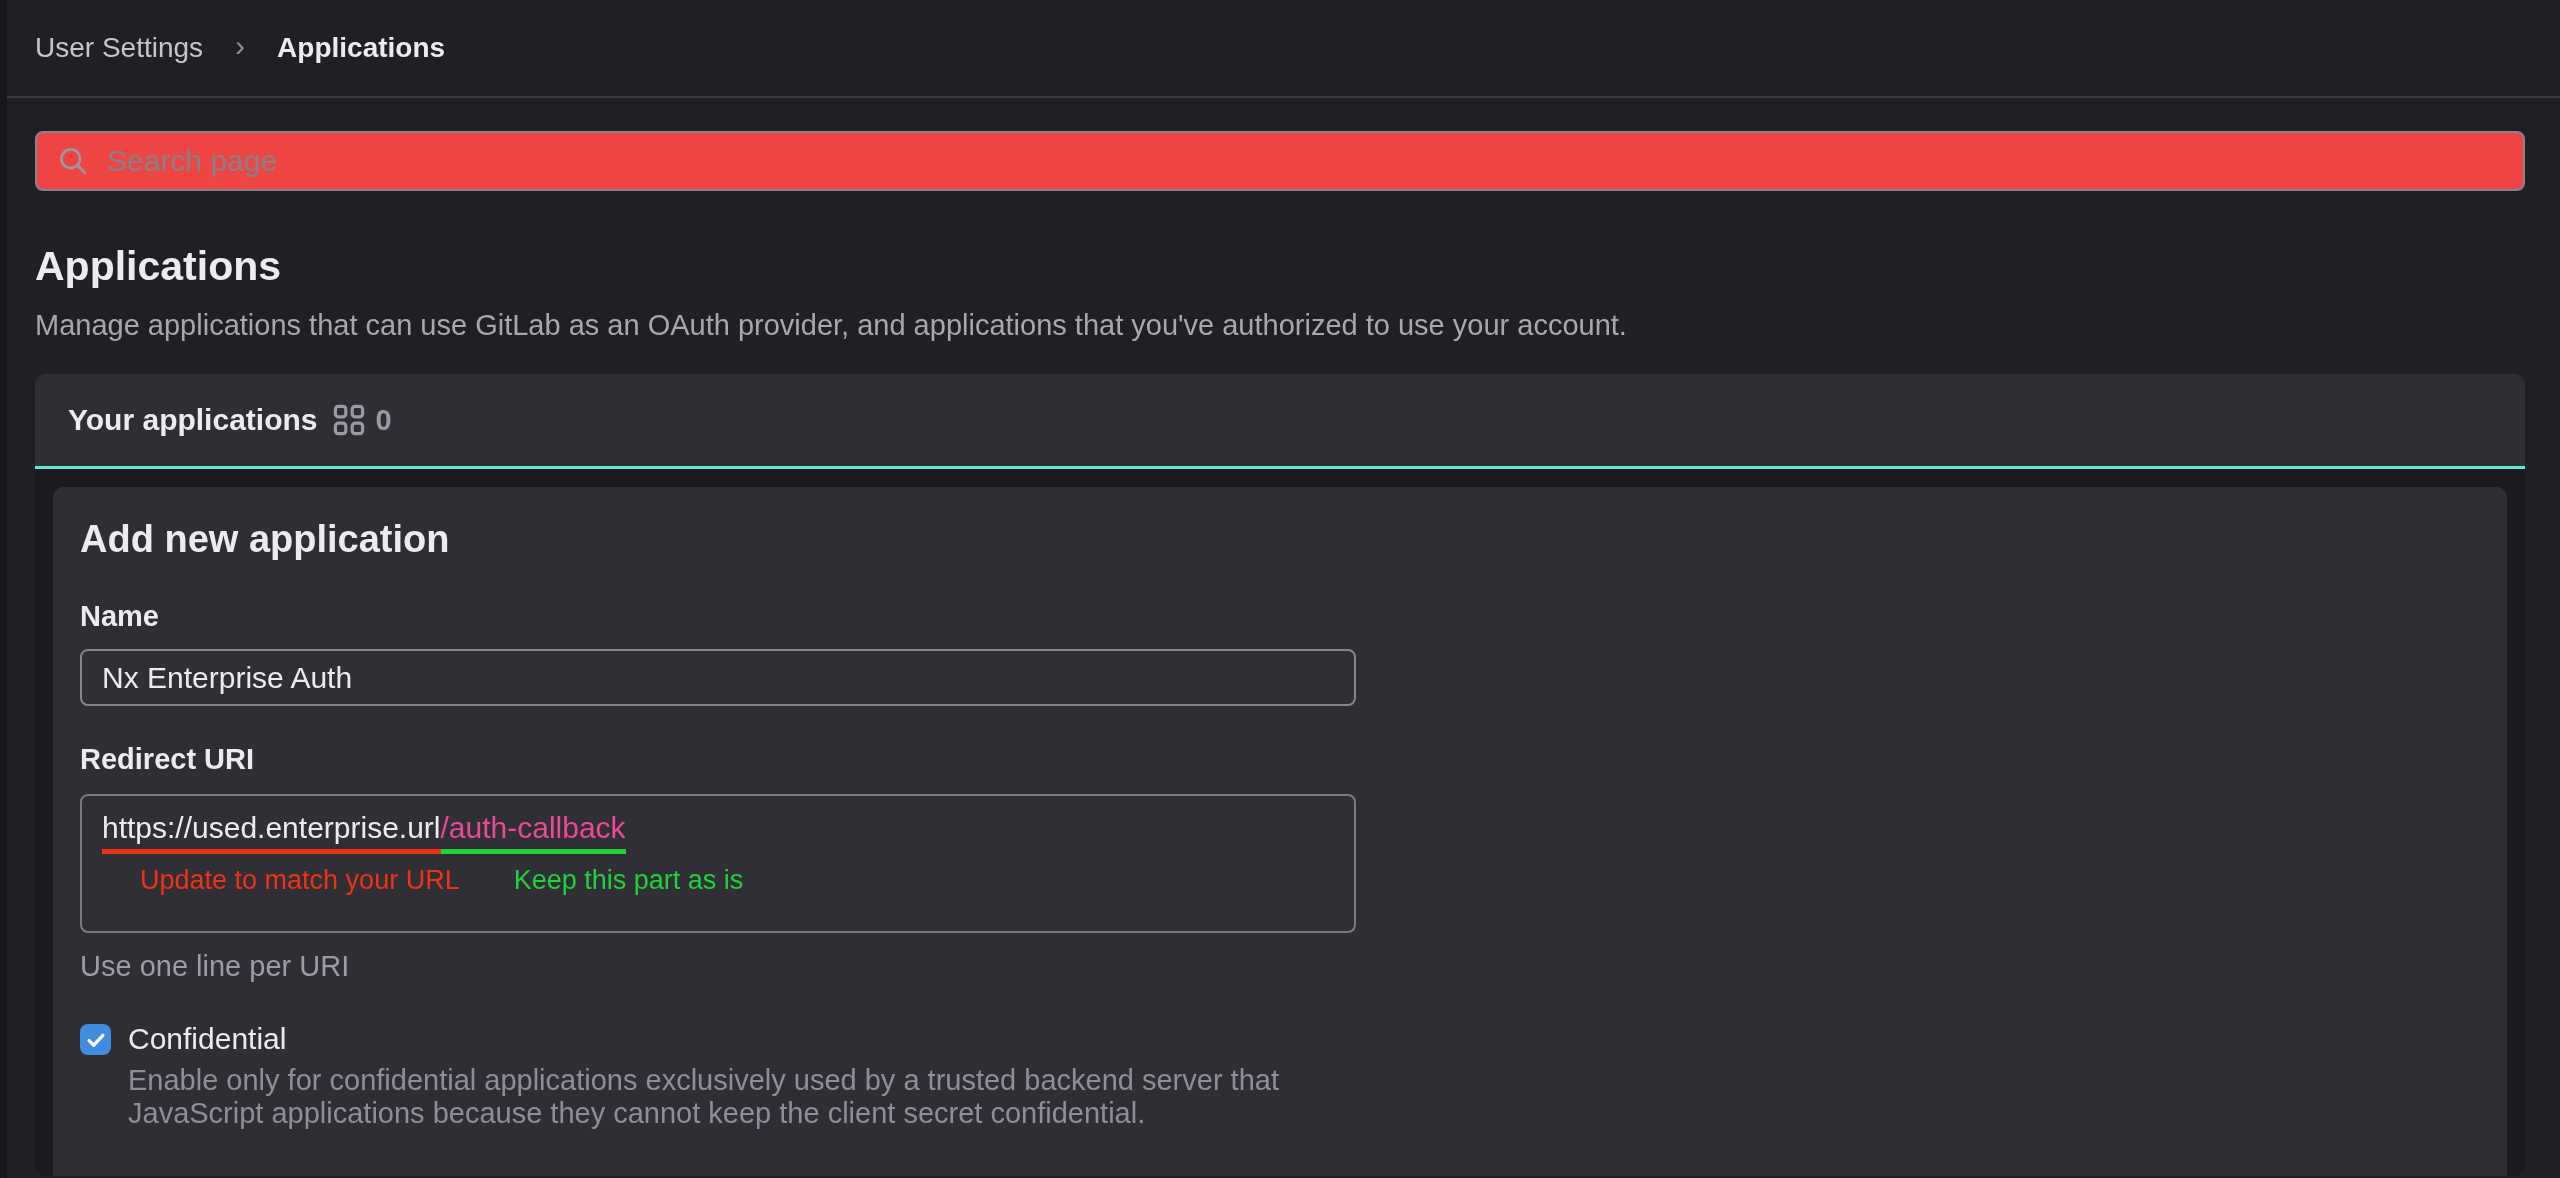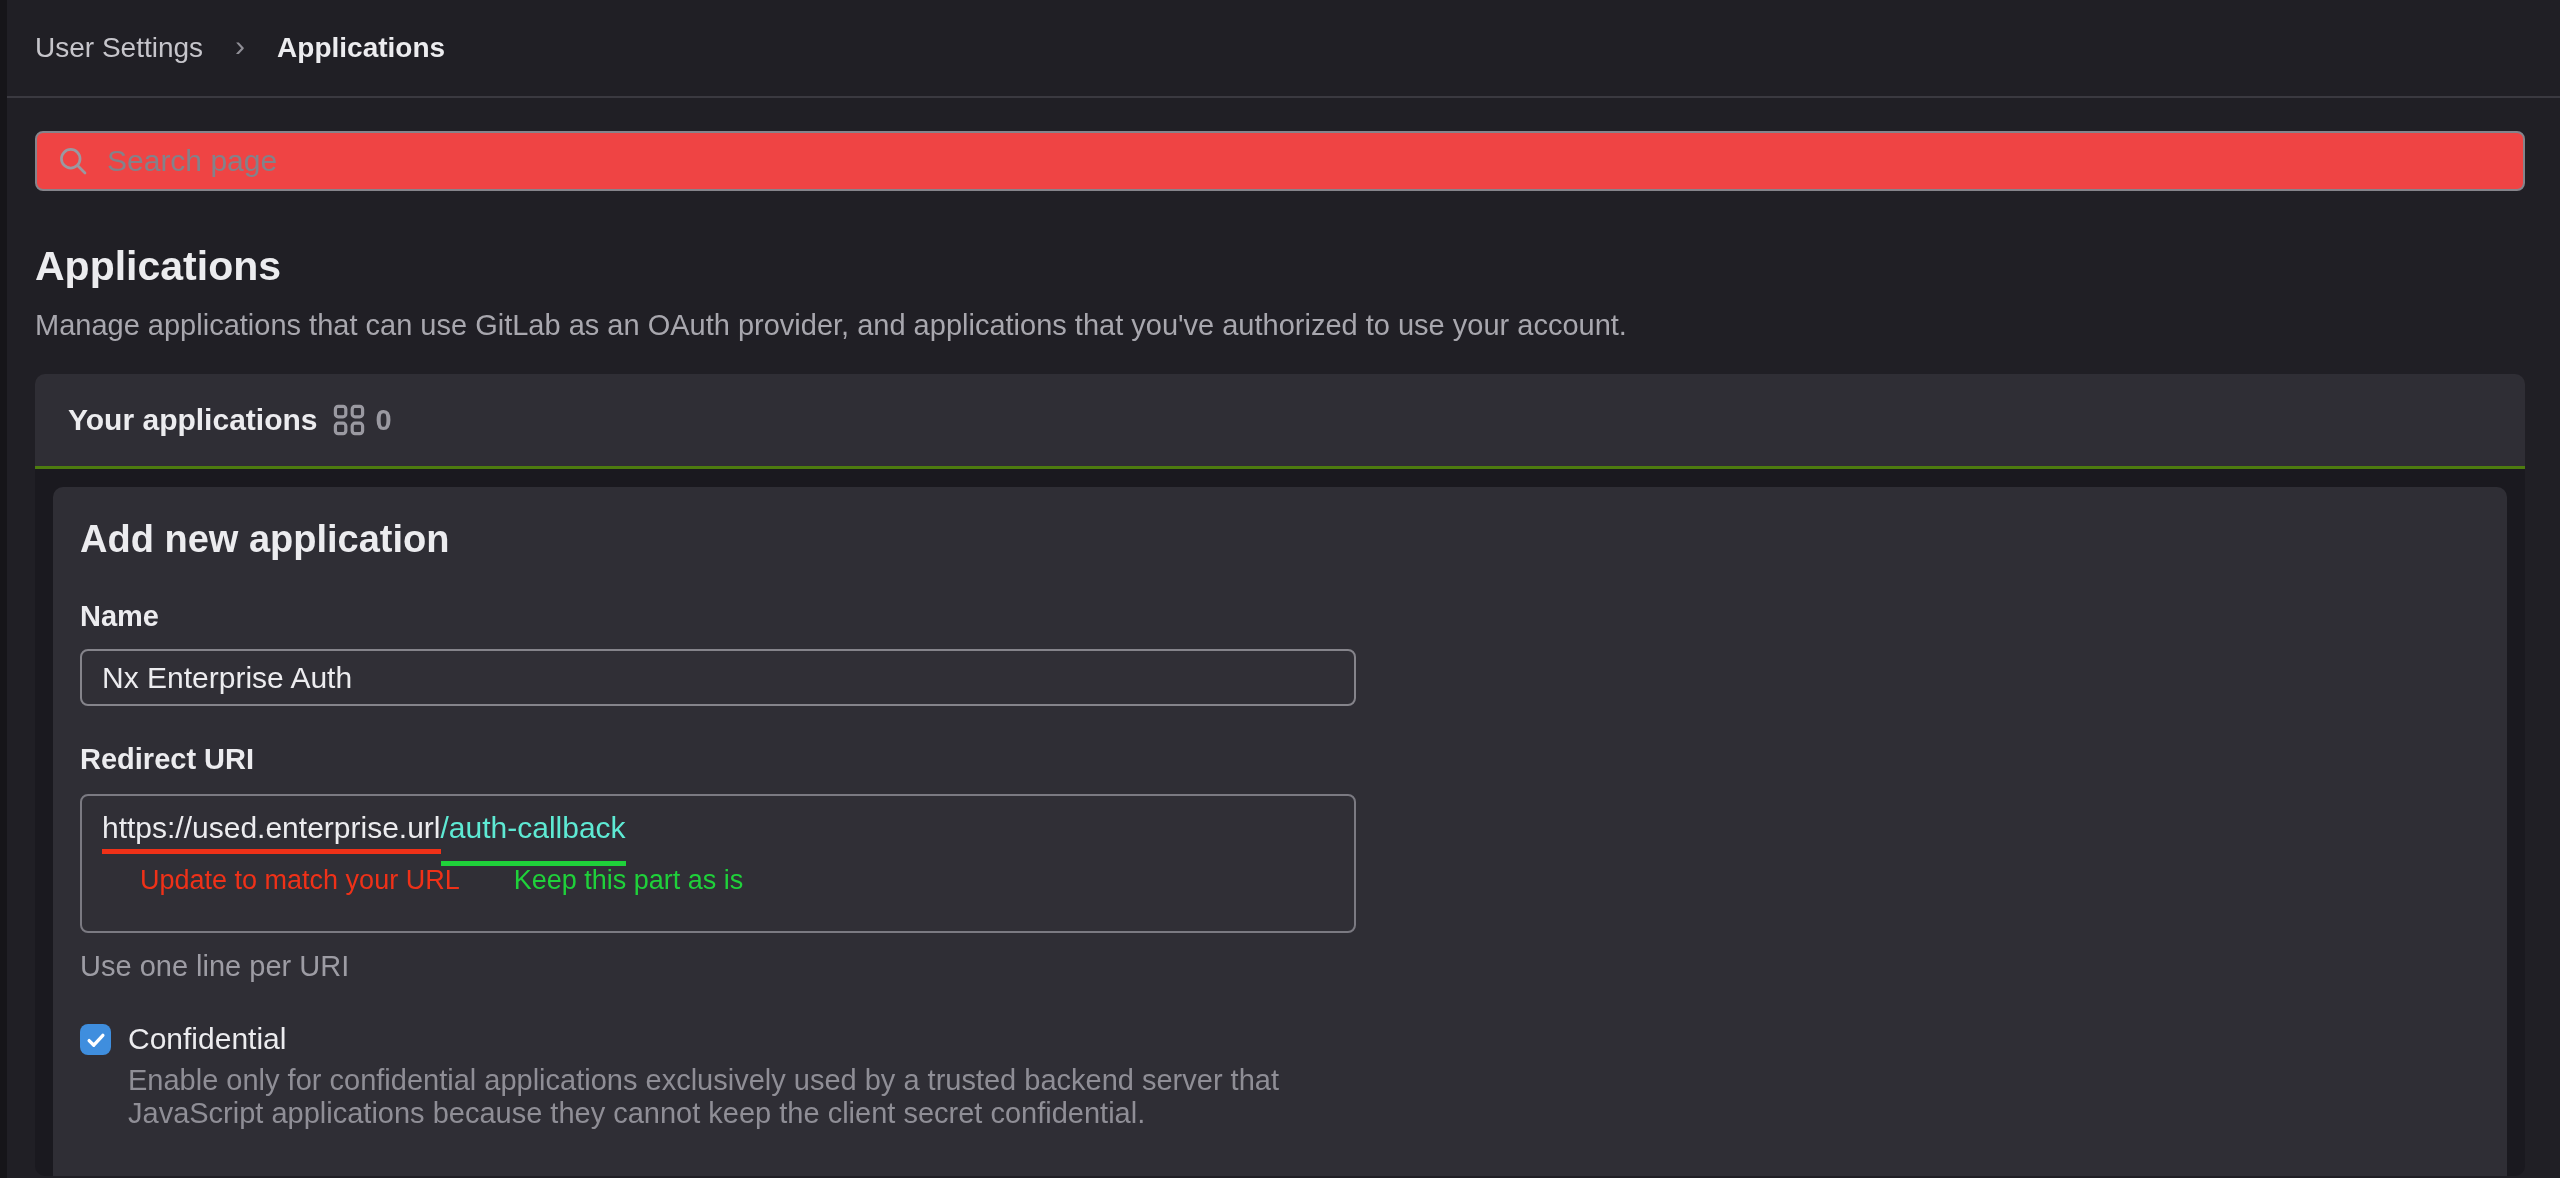--- a/index.html
+++ b/index.html
@@ -65,21 +65,21 @@
   .apps-section {
     margin-top: 31px;
     border-radius: 10px;
     overflow: hidden;
   }
   .apps-header {
     height: 95px;
     background: #2f2e35;
     display: flex; align-items: center;
     padding: 0 33px;
-    border-bottom: 3px solid #4d7c0f;
+    border-bottom: 3px solid #5eead4;
   }
   .apps-header h2 { margin: 0; font-size: 30px; font-weight: 700; color: #ececef; }
   .grid-icon { width: 32px; height: 32px; margin-left: 16px; color: #9a99a1; }
   .apps-count { margin-left: 10px; font-size: 29px; font-weight: 700; color: #9a99a1; }
   .apps-body {
     background: #1a191f;
     height: 707px;
     padding: 18px;
   }
 
@@ -120,23 +120,23 @@
     padding: 12px 20px;
     cursor: text;
   }
   .uri-line { font-size: 30px; line-height: 40px; white-space: nowrap; }
   .uri-seg-red {
     color: #ececef;
     border-bottom: 5px solid #ef3118;
     padding-bottom: 5px;
   }
   .uri-seg-green {
-    color: #5eead4;
+    color: #ec4899;
     border-bottom: 5px solid #1fd13a;
-    padding-bottom: 17px;
+    padding-bottom: 5px;
   }
   .uri-notes { display: flex; margin-top: 17px; font-size: 27px; }
   .uri-note-red { color: #ef3118; margin-left: 38px; }
   .uri-note-green { color: #1fd13a; margin-left: 54px; }
 
   .field-help {
     margin: 16px 0 0 0;
     font-size: 29px; color: #9d9ca4; line-height: 34px;
   }
 

